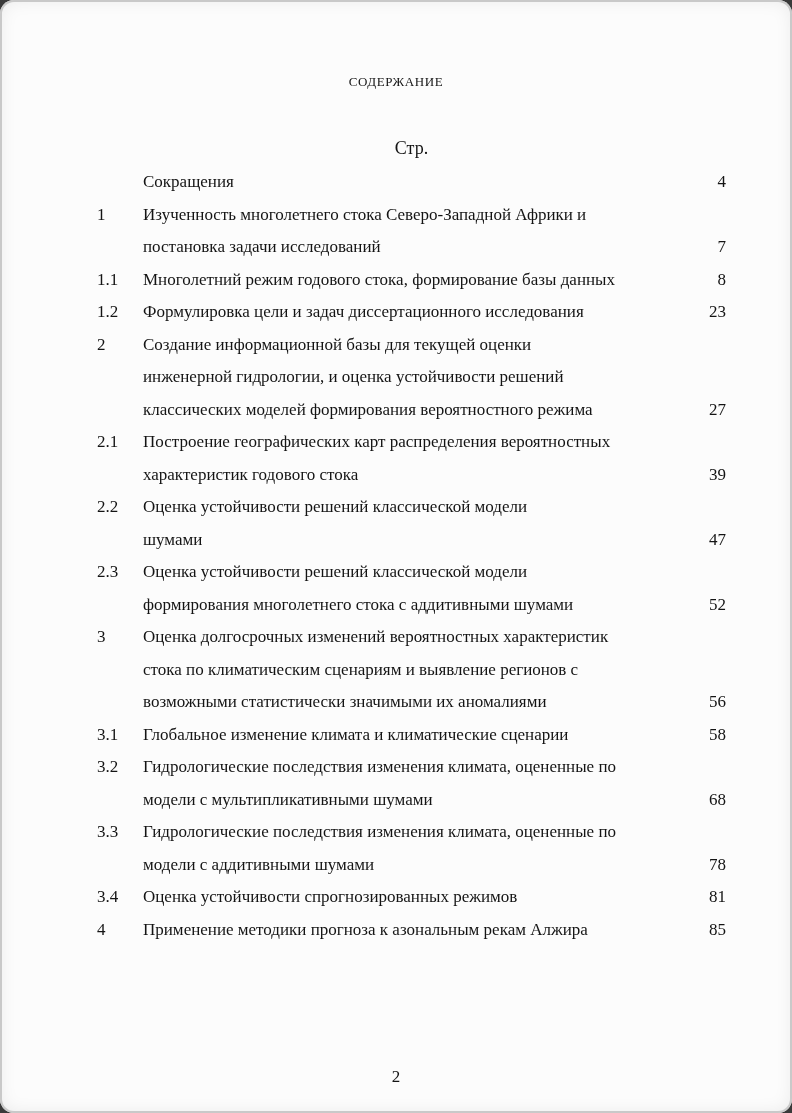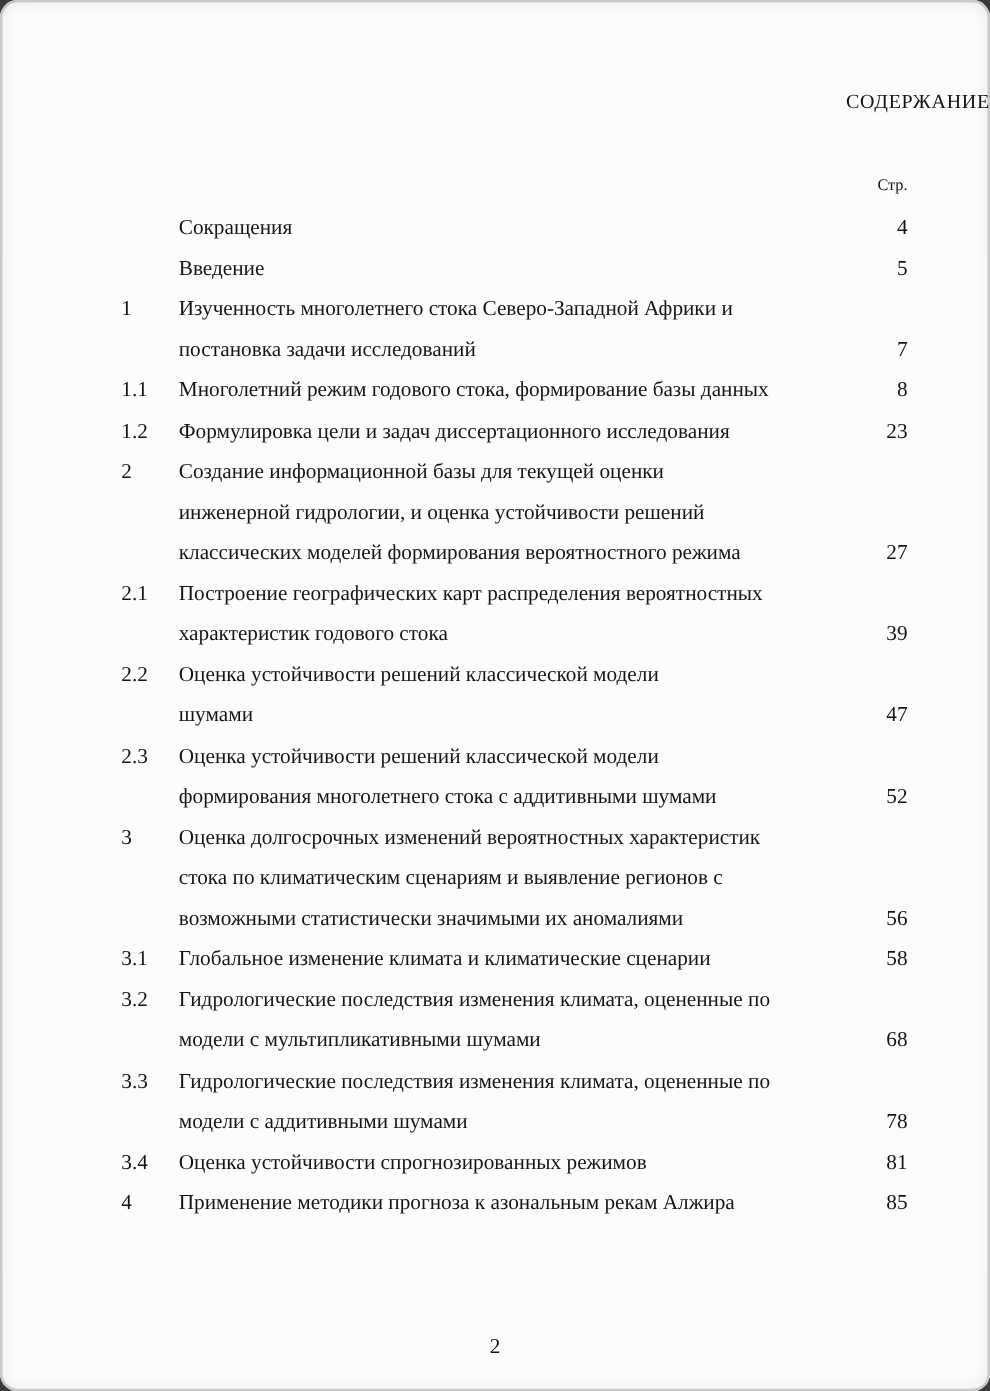--- a/index.html
+++ b/index.html
@@ -14,31 +14,31 @@
     background: #fcfcfc;
     border-radius: 14px;
     box-shadow: inset 0 0 0 2px #c9c9c9, inset 0 0 18px rgba(0,0,0,0.08);
     overflow: hidden;
     font-family: "Liberation Serif", serif;
     color: #141414;
     box-sizing: border-box;
   }
   .title-row {
     padding-top: 70px;
-    text-align: right;
-    font-size: 16px;
+    text-align: center;
+    font-size: 13px;
     letter-spacing: 0.6px;
     line-height: 24px;
   }
   .content {
     padding: 38px 64px 0 97px;
   }
   .str-row {
-    text-align: right;
-    font-size: 13px;
+    text-align: center;
+    font-size: 18px;
     line-height: 32px;
     padding-right: 2px;
     font-family: Liberation Serif, serif;
   }
   .toc {
     margin-top: 2px;
   }
   .entry {
     display: grid;
     grid-template-columns: 46px 1fr 50px;
@@ -76,27 +76,20 @@
     <div class="toc">
 
       <div class="entry">
         <div class="num"></div>
         <div class="ttl">
           <div class="ln">Сокращения</div>
         </div>
         <div class="pg">4</div>
       </div>
 
-      <div class="entry">
-        <div class="num"></div>
-        <div class="ttl">
-          <div class="ln">Введение</div>
-        </div>
-        <div class="pg">5</div>
-      </div>
 
       <div class="entry">
         <div class="num">1</div>
         <div class="ttl">
           <div class="ln">Изученность многолетнего стока Северо-Западной Африки и</div>
           <div class="ln">постановка задачи исследований</div>
         </div>
         <div class="pg">7</div>
       </div>
 

